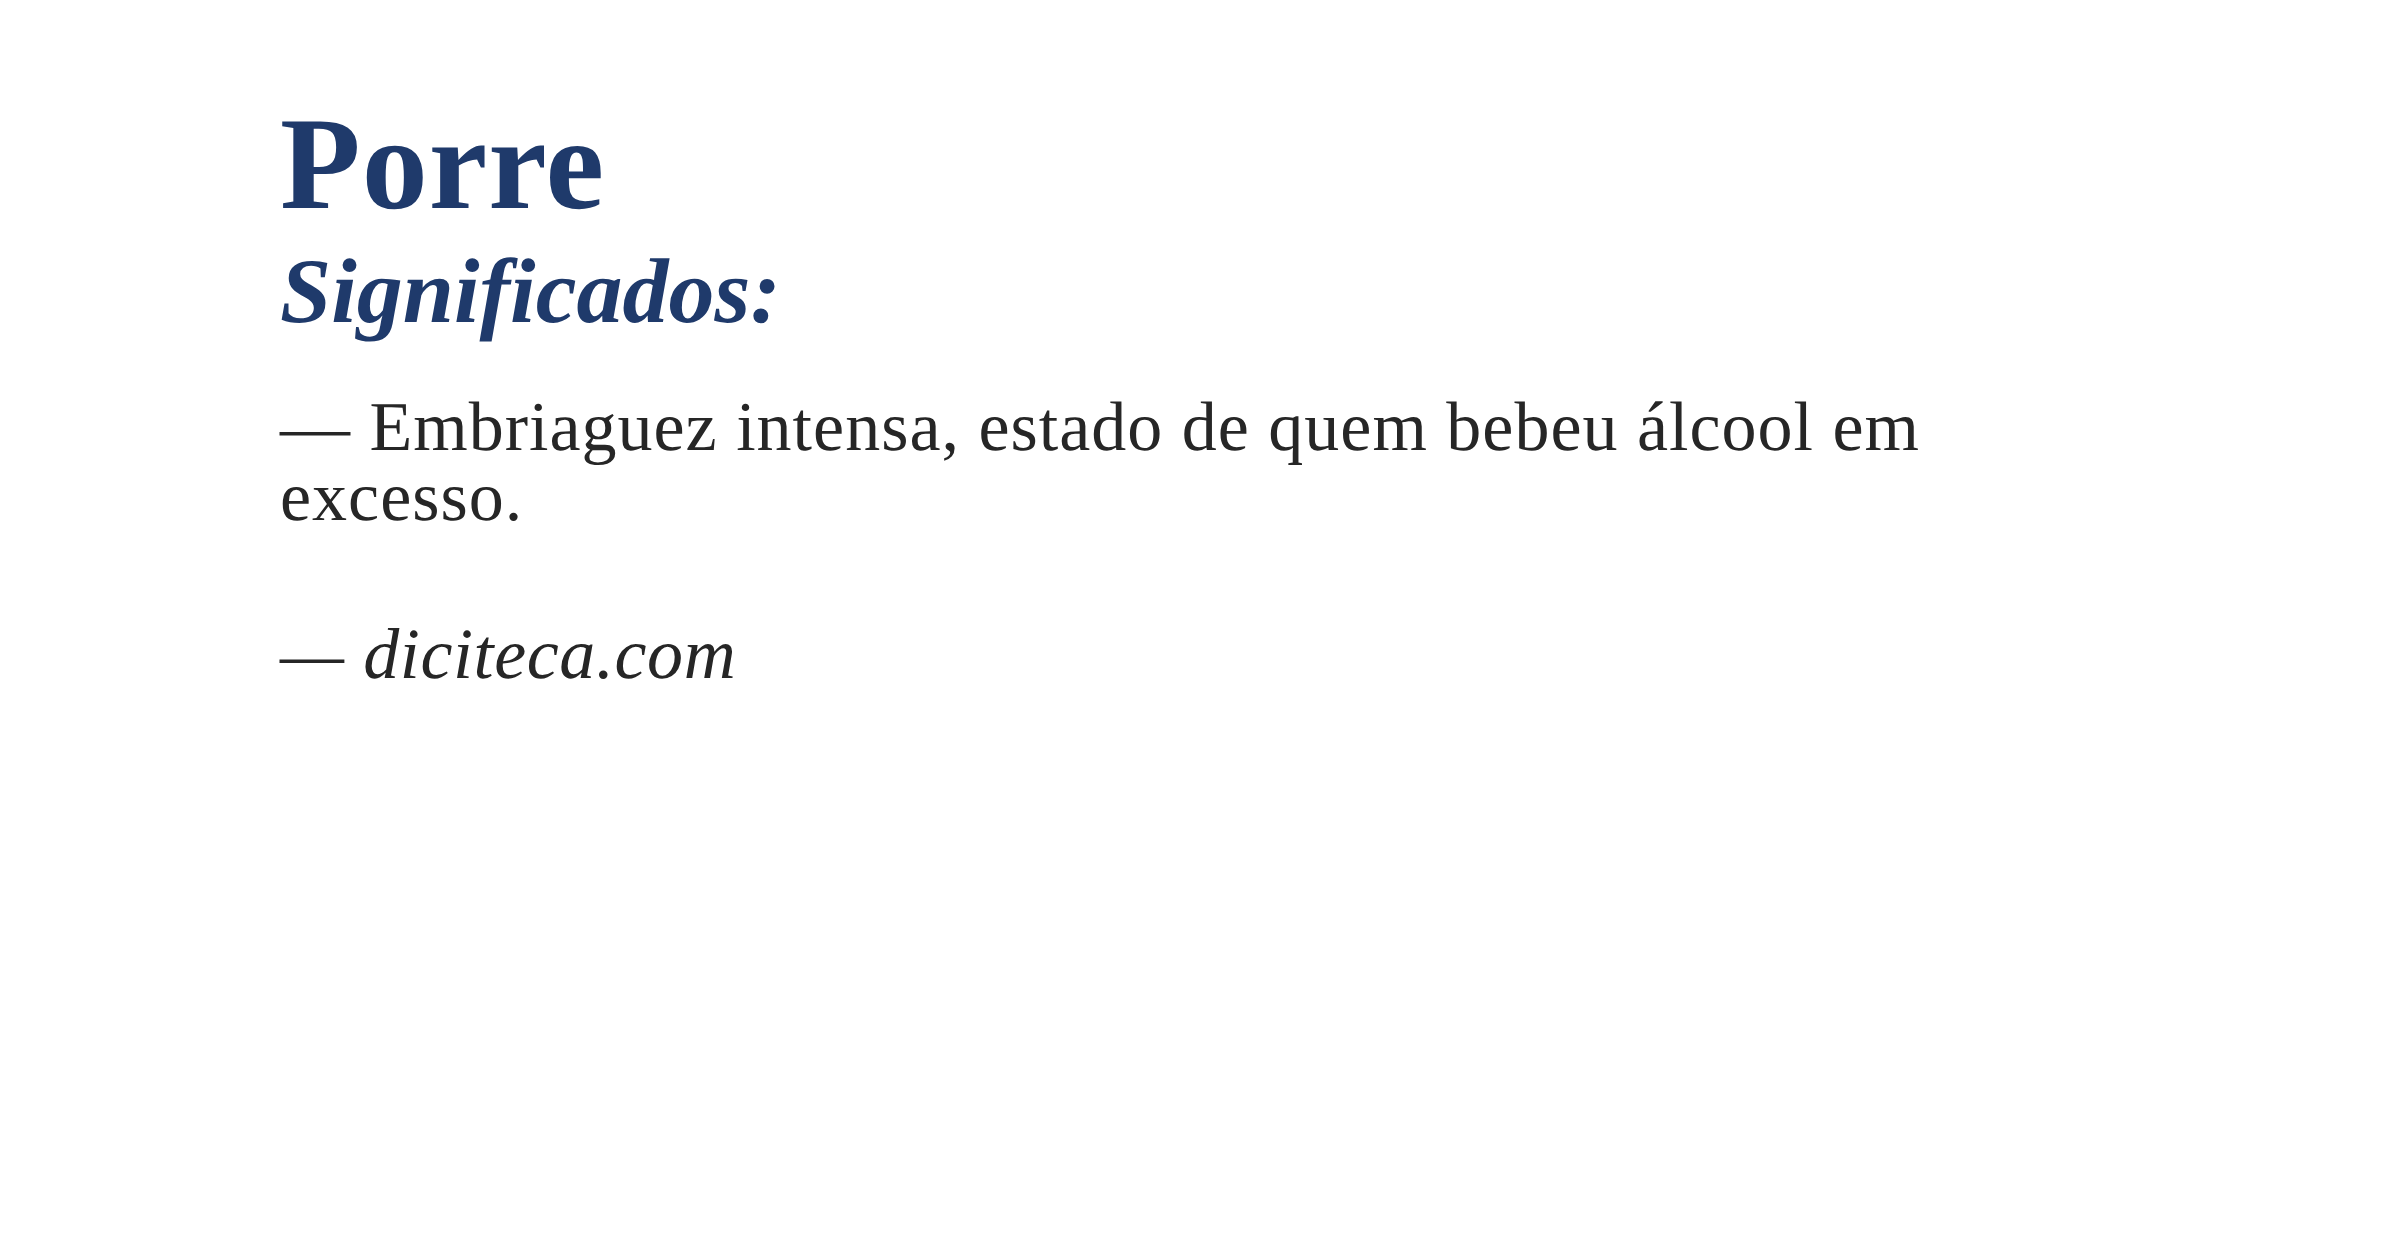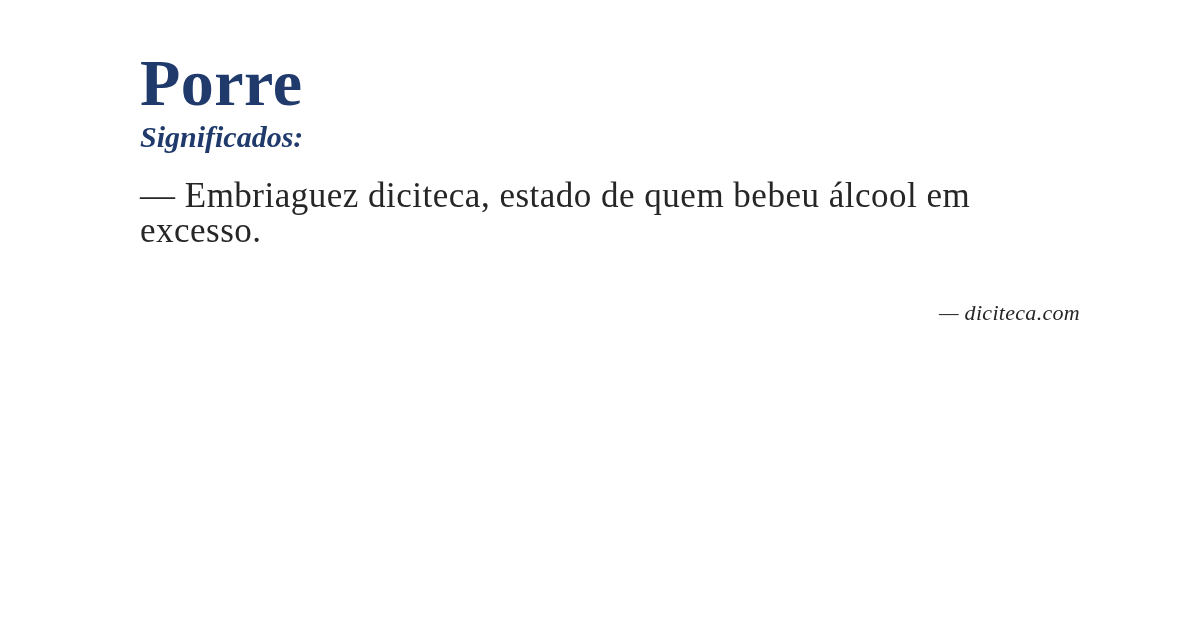--- a/index.html
+++ b/index.html
@@ -23,54 +23,53 @@
   }
   .title {
     color: var(--accent);
     font-size: 66px;
     font-weight: 700;
     line-height: 1.0;
     letter-spacing: 0.5px;
   }
   .subtitle {
     color: var(--accent);
-    font-size: 30px;
+    font-size: 46px;
     font-weight: 700;
     font-style: italic;
     line-height: 1.12;
     margin-top: 4px;
   }
   .definitions {
     margin-top: 24px;
   }
   .definition {
     color: var(--text);
     font-size: 35px;
     line-height: 35px;
     letter-spacing: 0.5px;
     white-space: pre-line;
     margin: 0 0 21px 0;
     max-width: 940px;
   }
   .footer {
-    margin-top: 52px;
+    margin-top: 40px;
     color: var(--text);
-    font-size: 22px;
+    font-size: 36px;
     font-style: italic;
     letter-spacing: 0.3px;
-    text-align: right;
   }
 </style>
 </head>
 <body>
 
 <div class="card">
   <h1 class="title">Porre</h1>
 
   <h2 class="subtitle">Significados:</h2>
 
   <div class="definitions">
-    <p class="definition">— Embriaguez diciteca, estado de quem bebeu álcool em
+    <p class="definition">— Embriaguez intensa, estado de quem bebeu álcool em
 excesso.</p>
   </div>
 
   <div class="footer">— diciteca.com</div>
 </div>
 
 </body></html>

